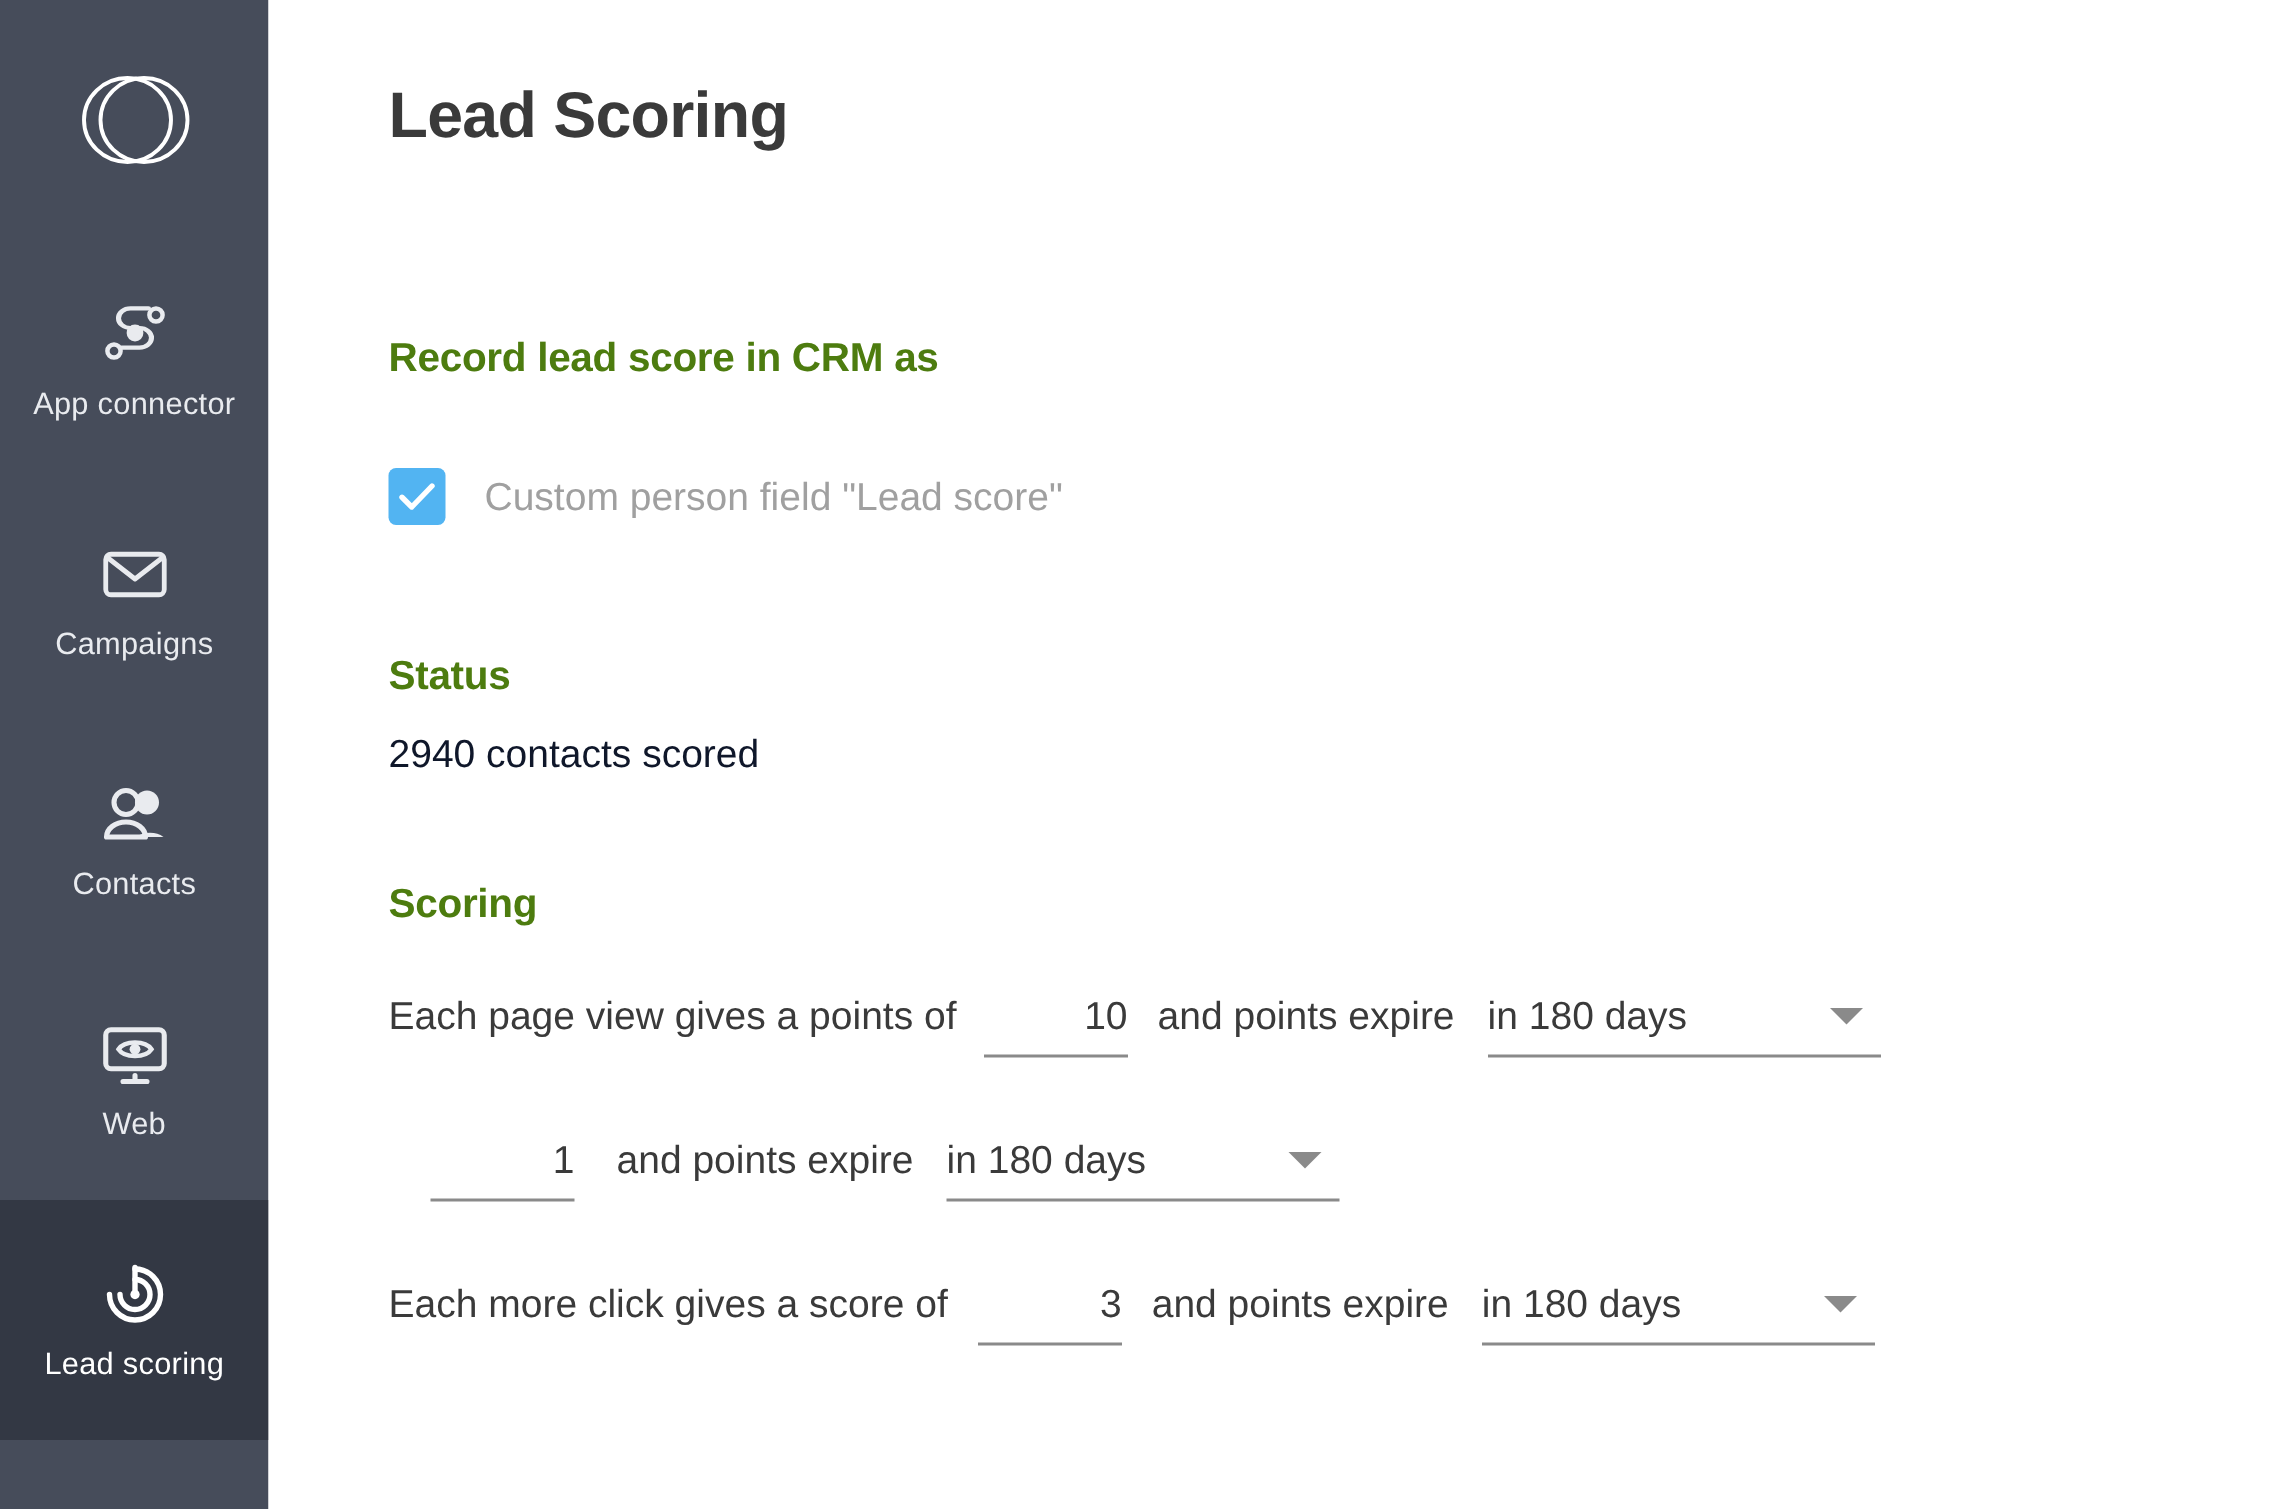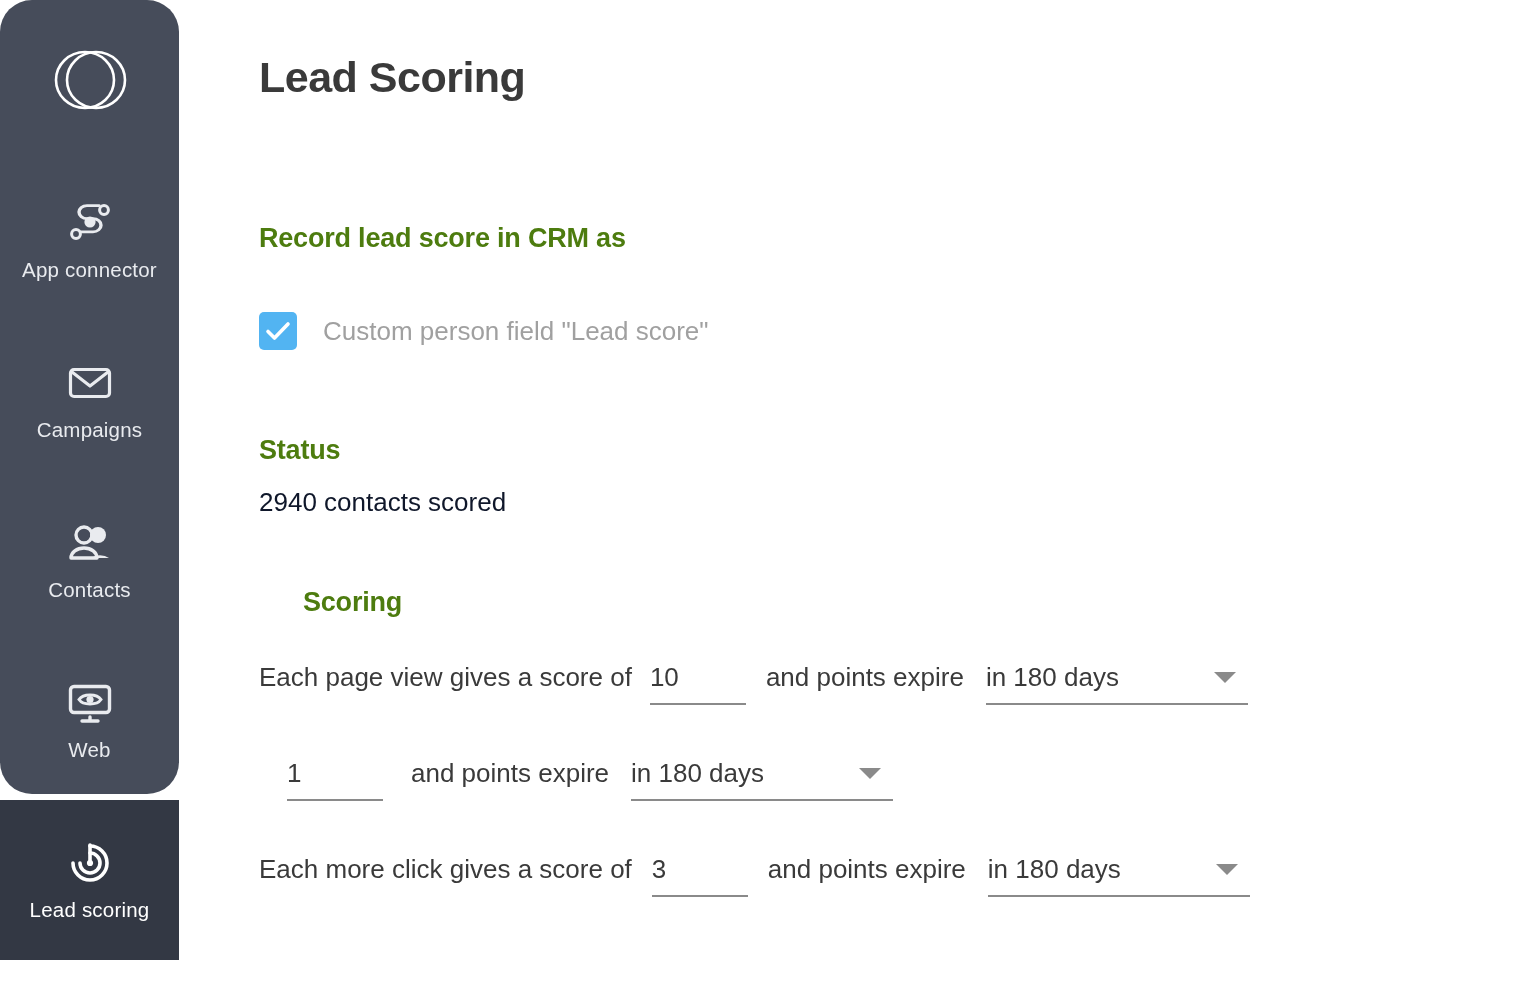--- a/index.html
+++ b/index.html
@@ -16,25 +16,24 @@
     position: relative;
     width: 1514px;
     height: 1006px;
     display: flex;
     background: #ffffff;
   }
 
   
   .sidebar {
     width: 179px;
-    height: 794px;
+    height: 1006px;
     background: #464c5a;
     flex: 0 0 179px;
     position: relative;
-    border-radius: 32px;
   }
 
   .logo-wrap {
     height: 160px;
     display: flex;
     align-items: center;
     justify-content: center;
   }
 
   .logo-mark { width: 82px; height: 66px; display: block; }
@@ -114,21 +113,21 @@
     position: absolute;
     left: 80px;
     font-size: 27px;
     font-weight: bold;
     color: #4d7c0f;
     letter-spacing: -0.2px;
     line-height: 1;
   }
   .heading-record { top: 225px; }
   .heading-status { top: 437px; }
-  .heading-scoring { top: 589px; margin-left: 44px; }
+  .heading-scoring { top: 589px; }
 
   
   .checkbox-row {
     position: absolute;
     left: 80px;
     top: 312px;
     display: flex;
     align-items: center;
     cursor: pointer;
   }
@@ -177,21 +176,21 @@
   .row-label {
     font-size: 26px;
     color: #3a3a3a;
     white-space: nowrap;
   }
 
   .score-input {
     font-family: "Liberation Sans", sans-serif;
     font-size: 26px;
     color: #3a3a3a;
-    text-align: left;
+    text-align: right;
     border: none;
     border-bottom: 2px solid #8a8a8a;
     background: transparent;
     outline: none;
     width: 96px;
     padding: 2px 0 10px 0;
     margin: 0 14px;
     display: inline-block;
   }
 
@@ -331,21 +330,21 @@
     </div>
 
     <h2 class="section-heading heading-status">Status</h2>
     <div class="status-text">2940 contacts scored</div>
 
     <h2 class="section-heading heading-scoring">Scoring</h2>
 
     <div class="scoring-rows">
 
       <div class="scoring-row row-0">
-        <span class="row-label">Each page view gives a score of</span>
+        <span class="row-label">Each page view gives a points of</span>
         <input class="score-input" type="text" value="10" style="">
         <span class="row-mid">and points expire</span>
         <span class="select-wrap">
           <span class="select-value">in 180 days</span>
           <span class="caret"></span>
         </span>
       </div>
 
       <div class="scoring-row row-1">
         <input class="score-input" type="text" value="1" style="">

